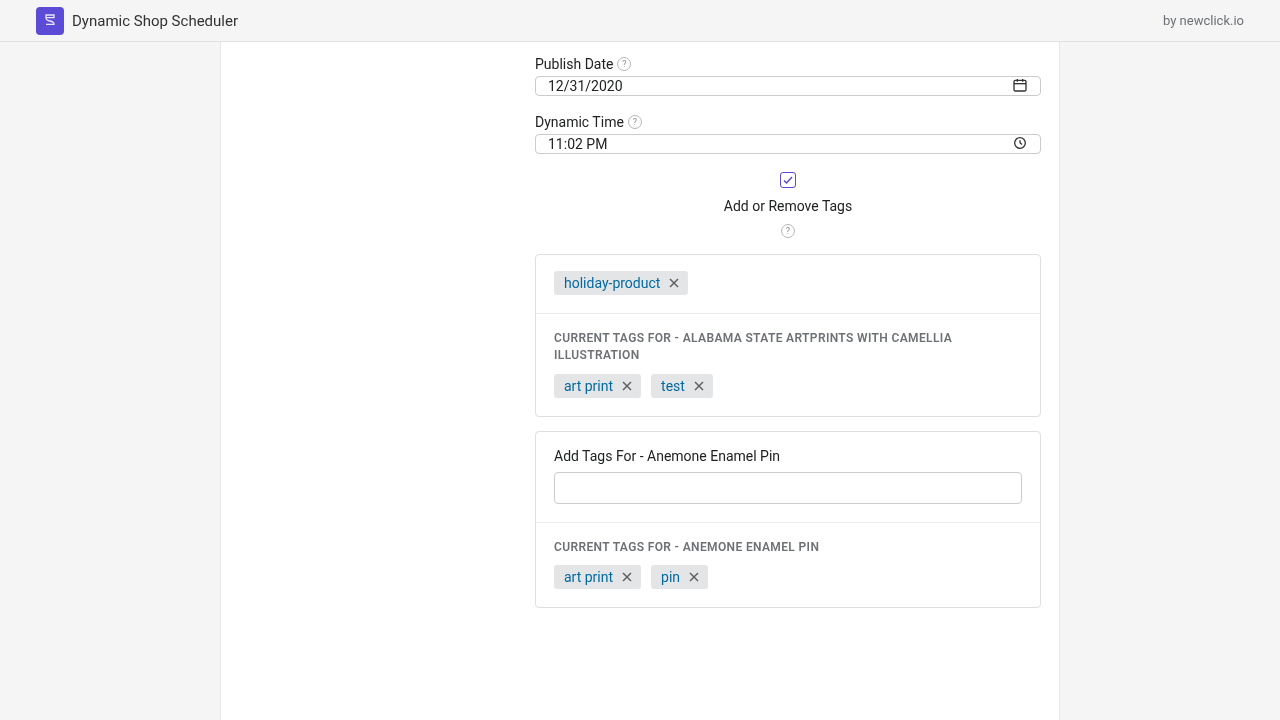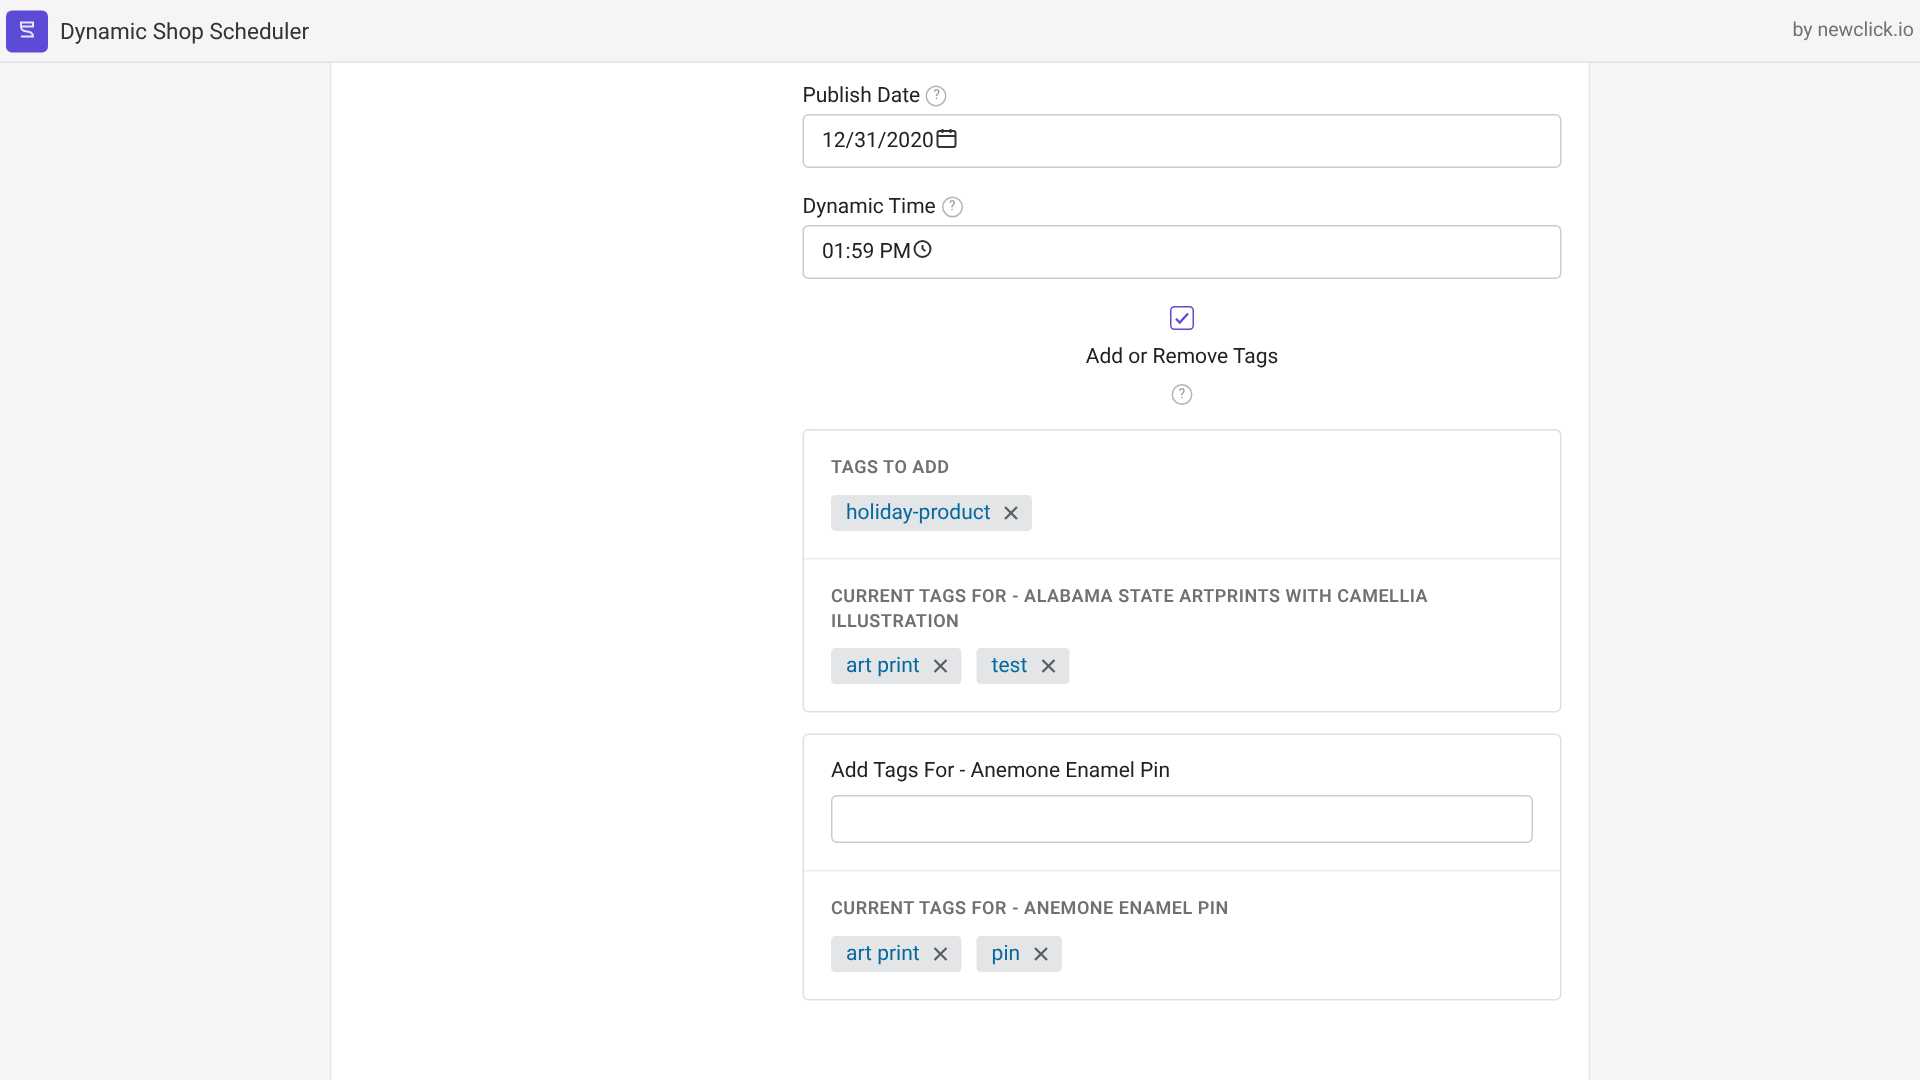--- a/index.html
+++ b/index.html
@@ -10,21 +10,21 @@
     font-size: 14px;
   }
 
   .topbar {
     height: 42px;
     background: #f5f5f6;
     border-bottom: 1px solid #e1e1e3;
     display: flex;
     align-items: center;
     justify-content: space-between;
-    padding: 0 4px;
+    padding: 0 36px;
   }
   .topbar-left { display: flex; align-items: center; gap: 8px; }
   .app-icon {
     width: 28px; height: 28px;
     background: #5c4bd6;
     border-radius: 4px;
     display: flex; align-items: center; justify-content: center;
   }
   .app-title { font-size: 15px; color: #333; }
   .byline { color: #6d7175; font-size: 13px; }
@@ -58,26 +58,26 @@
     width: 14px; height: 14px;
     border: 1px solid #b5b6ba;
     border-radius: 50%;
     display: inline-flex; align-items: center; justify-content: center;
     font-size: 9px; color: #8c8e93;
     line-height: 1;
   }
 
   .text-input, .date-input, .time-input {
     width: 100%;
-    height: 36px;
+    height: 20px;
     border: 1px solid #c9cbce;
     border-radius: 4px;
     padding: 0 12px;
     font-size: 14px;
-    display: flex; align-items: center; 
+    display: flex; align-items: center; justify-content: space-between;
     background: #fff;
     margin-bottom: 18px;
   }
   .input-plain {
     width: 100%;
     height: 32px;
     border: 1px solid #c9cbce;
     border-radius: 4px;
     background: #fff;
   }
@@ -177,21 +177,21 @@
               <line x1="16" y1="3" x2="16" y2="7" stroke="#333" stroke-width="2"></line>
             </svg>
         </span>
       </div>
 
       <div class="field-label">
         <span>Dynamic Time</span>
         <span class="help-circle">?</span>
       </div>
       <div class="time-input">
-        <span>01:59 PM</span>
+        <span>11:02 PM</span>
         <span>
           <svg class="icon-svg" viewBox="0 0 24 24" fill="none" stroke="#333" stroke-width="2">
               <circle cx="12" cy="12" r="8"></circle>
               <line x1="12" y1="12" x2="12" y2="8"></line>
               <line x1="12" y1="12" x2="15" y2="14"></line>
             </svg>
         </span>
       </div>
 
       <div class="checkbox-row">
@@ -199,21 +199,20 @@
           <svg viewBox="0 0 24 24" fill="none" stroke="currentColor" stroke-width="3">
               <polyline points="4 13 9 18 20 6"></polyline>
             </svg>
         </span>
         <span>Add or Remove Tags</span>
         <span class="help-circle">?</span>
       </div>
 
       <div class="panel">
         <div class="panel-section">
-          <div class="section-heading">TAGS TO ADD</div>
           <div class="tag-list">
             <span class="tag">
               <span>holiday-product</span>
               <span class="tag-x">
                   <svg viewBox="0 0 10 10" stroke="#5c5f62" stroke-width="1.5">
                     <line x1="1" y1="1" x2="9" y2="9"></line>
                     <line x1="9" y1="1" x2="1" y2="9"></line>
                   </svg>
                 </span>
             </span>

